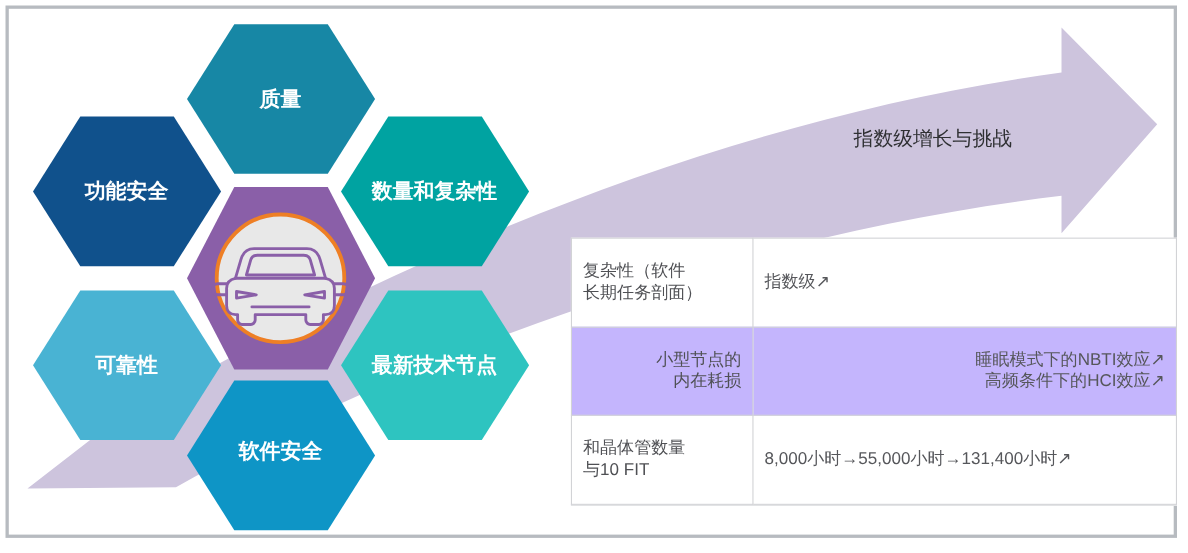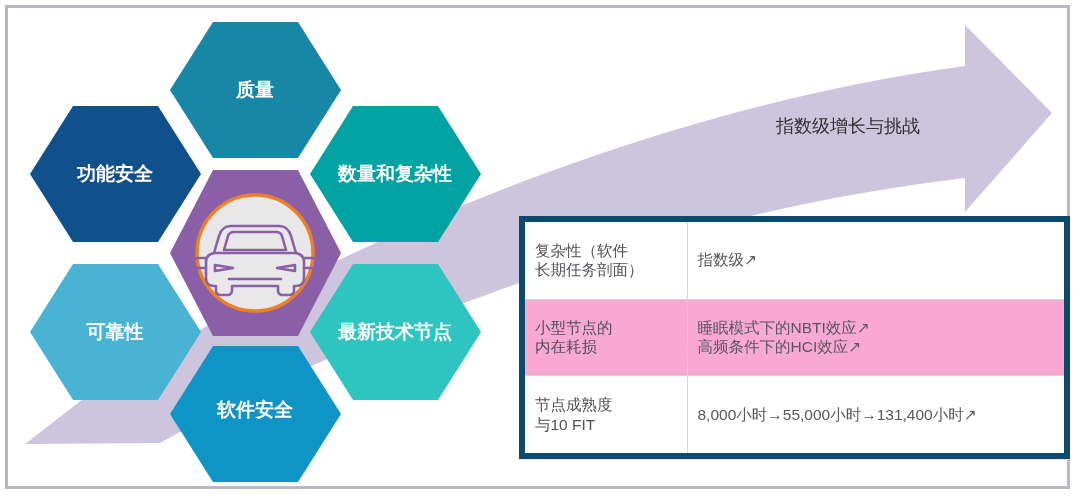--- a/index.html
+++ b/index.html
@@ -34,35 +34,35 @@
     font-size:18px;font-weight:normal;
     text-anchor:middle;dominant-baseline:middle;
   }
   
   #spec-table{
     position:absolute;left:519px;top:216px;
     width:551px;height:243px;
     border-collapse:collapse;
     table-layout:fixed;
     background:#ffffff;
-    border:6px solid #0c4a6e;
+    border:1px solid #0c4a6e;
     box-sizing:border-box;
   }
   #spec-table td{
     border:1px solid #d2d3d6;
     padding:6px 10px;
     font-family:"Liberation Sans","DejaVu Sans",sans-serif;
     font-size:15.5px;
     color:#56575b;
     vertical-align:middle;
     line-height:1.28;
     box-sizing:border-box;
   }
   #spec-table td.k{width:165px;color:#4f5054;}
-  #spec-table tr.shaded td{background:#f9a8d4;}
+  #spec-table tr.shaded td{background:#c4b5fd;text-align:right;}
   #spec-table tr.plain td{background:#ffffff;}
   .cellline{display:block;white-space:nowrap;}
   
   #stray-rule{
     position:absolute;left:519px;top:459px;width:551px;height:1px;
     background:#e2e3e5;
   }
 </style>
 </head>
 <body>
@@ -184,21 +184,21 @@
           <span class="cellline">内在耗损</span>
         </td>
         <td class="v">
           <span class="cellline">睡眠模式下的NBTI效应↗</span>
           <span class="cellline">高频条件下的HCI效应↗</span>
         </td>
       </tr>
 
       <tr class="plain">
         <td class="k">
-          <span class="cellline">节点成熟度</span>
+          <span class="cellline">和晶体管数量</span>
           <span class="cellline">与10 FIT</span>
         </td>
         <td class="v">
           <span class="cellline">8,000小时→55,000小时→131,400小时↗</span>
         </td>
       </tr>
 
 
 
     </tbody>

